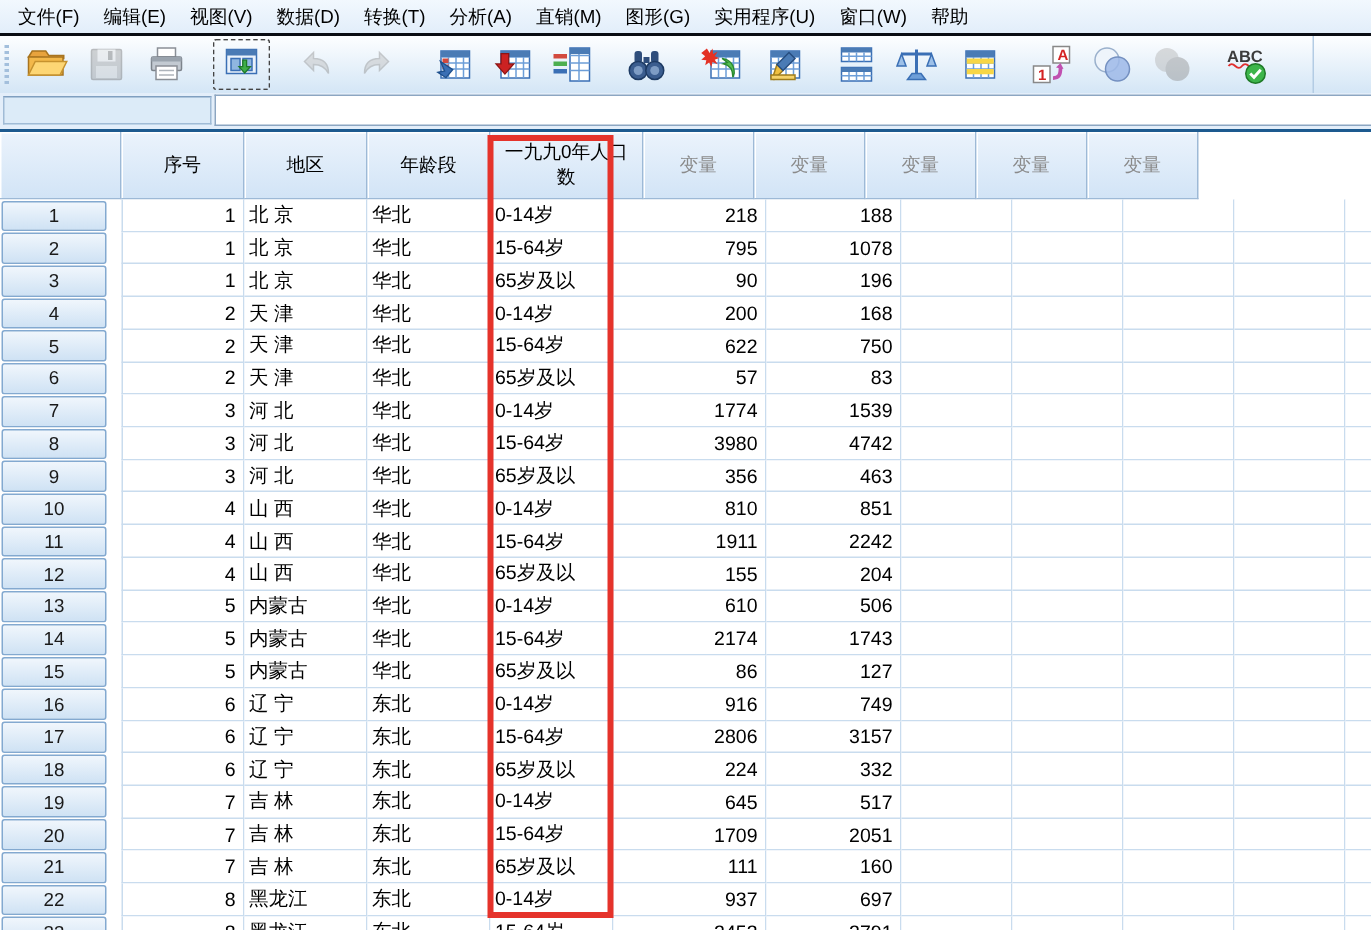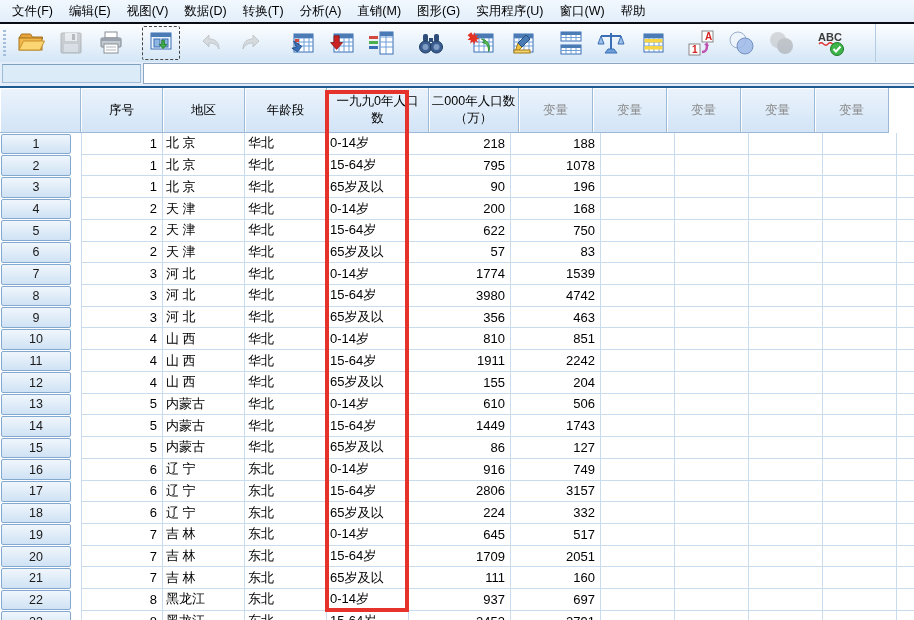--- a/index.html
+++ b/index.html
@@ -321,22 +321,20 @@
 
 <div id="grid">
   <div id="grid-header">
       <div class="grow">
         <div class="hcell" style="flex-basis: 81px;"></div>
         <div class="hcell" style="flex-basis: 82px;">序号</div>
         <div class="hcell" style="flex-basis: 82px;">地区</div>
         <div class="hcell" style="flex-basis: 82px;">年龄段</div>
         <div class="hcell" style="flex-basis: 102px;">一九九0年人口
 数</div>
-        <div class="hcell" style="flex-basis: 90px;">二000年人口数
-（万）</div>
         <div class="hcell placeholder" style="flex-basis: 74px;">变量</div>
         <div class="hcell placeholder" style="flex-basis: 74px;">变量</div>
         <div class="hcell placeholder" style="flex-basis: 74px;">变量</div>
         <div class="hcell placeholder" style="flex-basis: 74px;">变量</div>
         <div class="hcell placeholder" style="flex-basis: 74px;">变量</div>
       </div>
     </div>
   <div id="grid-body">
       <div class="grow">
         <div class="rhead">
@@ -547,21 +545,21 @@
         <div class="cell al" style="flex-basis: 74px;"></div>
       </div>
       <div class="grow">
         <div class="rhead">
           <div class="rbtn">14</div>
         </div>
         <div class="cell ar first" style="flex-basis: 82px;">5</div>
         <div class="cell al" style="flex-basis: 82px;">内蒙古</div>
         <div class="cell al" style="flex-basis: 82px;">华北</div>
         <div class="cell al" style="flex-basis: 82px;">15-64岁</div>
-        <div class="cell ar" style="flex-basis: 102px;">1449</div>
+        <div class="cell ar" style="flex-basis: 102px;">2174</div>
         <div class="cell ar" style="flex-basis: 90px;">1743</div>
         <div class="cell al" style="flex-basis: 74px;"></div>
         <div class="cell al" style="flex-basis: 74px;"></div>
         <div class="cell al" style="flex-basis: 74px;"></div>
         <div class="cell al" style="flex-basis: 74px;"></div>
         <div class="cell al" style="flex-basis: 74px;"></div>
       </div>
       <div class="grow">
         <div class="rhead">
           <div class="rbtn">15</div>

